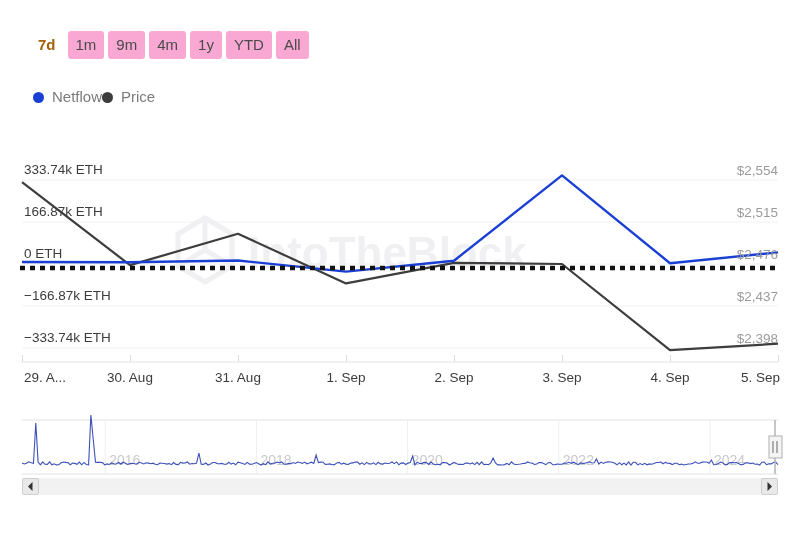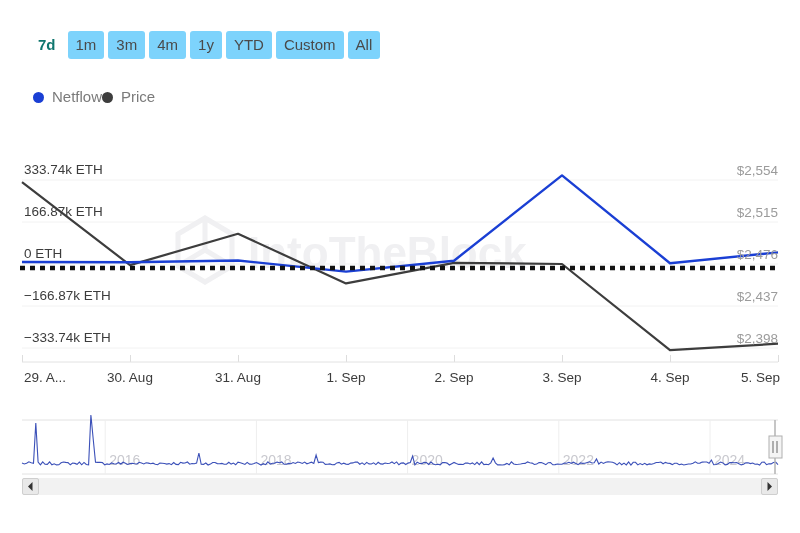--- a/index.html
+++ b/index.html
@@ -22,29 +22,29 @@
     left: 36px;
     top: 31px;
     display: flex;
     align-items: center;
     gap: 4px;
   }
   .range-btn {
     font-size: 15px;
     line-height: 20px;
     color: #4a4a4a;
-    background: #7dd3fc;
+    background: #f9a8d4;
     border-radius: 3px;
     padding: 4px 8px;
     cursor: pointer;
     white-space: nowrap;
   }
   .range-btn.selected {
     font-weight: bold;
-    color: #0f766e;
+    color: #a16207;
     background: transparent;
     padding-left: 2px;
     padding-right: 8px;
   }
 
   
   #legend {
     position: absolute;
     left: 33px;
     top: 88px;
@@ -138,25 +138,24 @@
   .sb-arrow.left { left: 0; }
   .sb-arrow.right { right: 0; }
   .sb-arrow svg { display: block; }
 </style>
 </head>
 <body>
 
 <div id="range-selector">
     <div class="range-btn selected">7d</div>
     <div class="range-btn">1m</div>
-    <div class="range-btn">3m</div>
+    <div class="range-btn">9m</div>
     <div class="range-btn">4m</div>
     <div class="range-btn">1y</div>
     <div class="range-btn">YTD</div>
-    <div class="range-btn">Custom</div>
     <div class="range-btn">All</div>
   </div>
 
 <div id="legend">
     <div class="legend-item">
       <span class="legend-dot" style="background: rgb(26, 63, 212);"></span>
       <span class="legend-label">Netflow</span>
     </div>
     <div class="legend-item">
       <span class="legend-dot" style="background: rgb(61, 61, 61);"></span>

